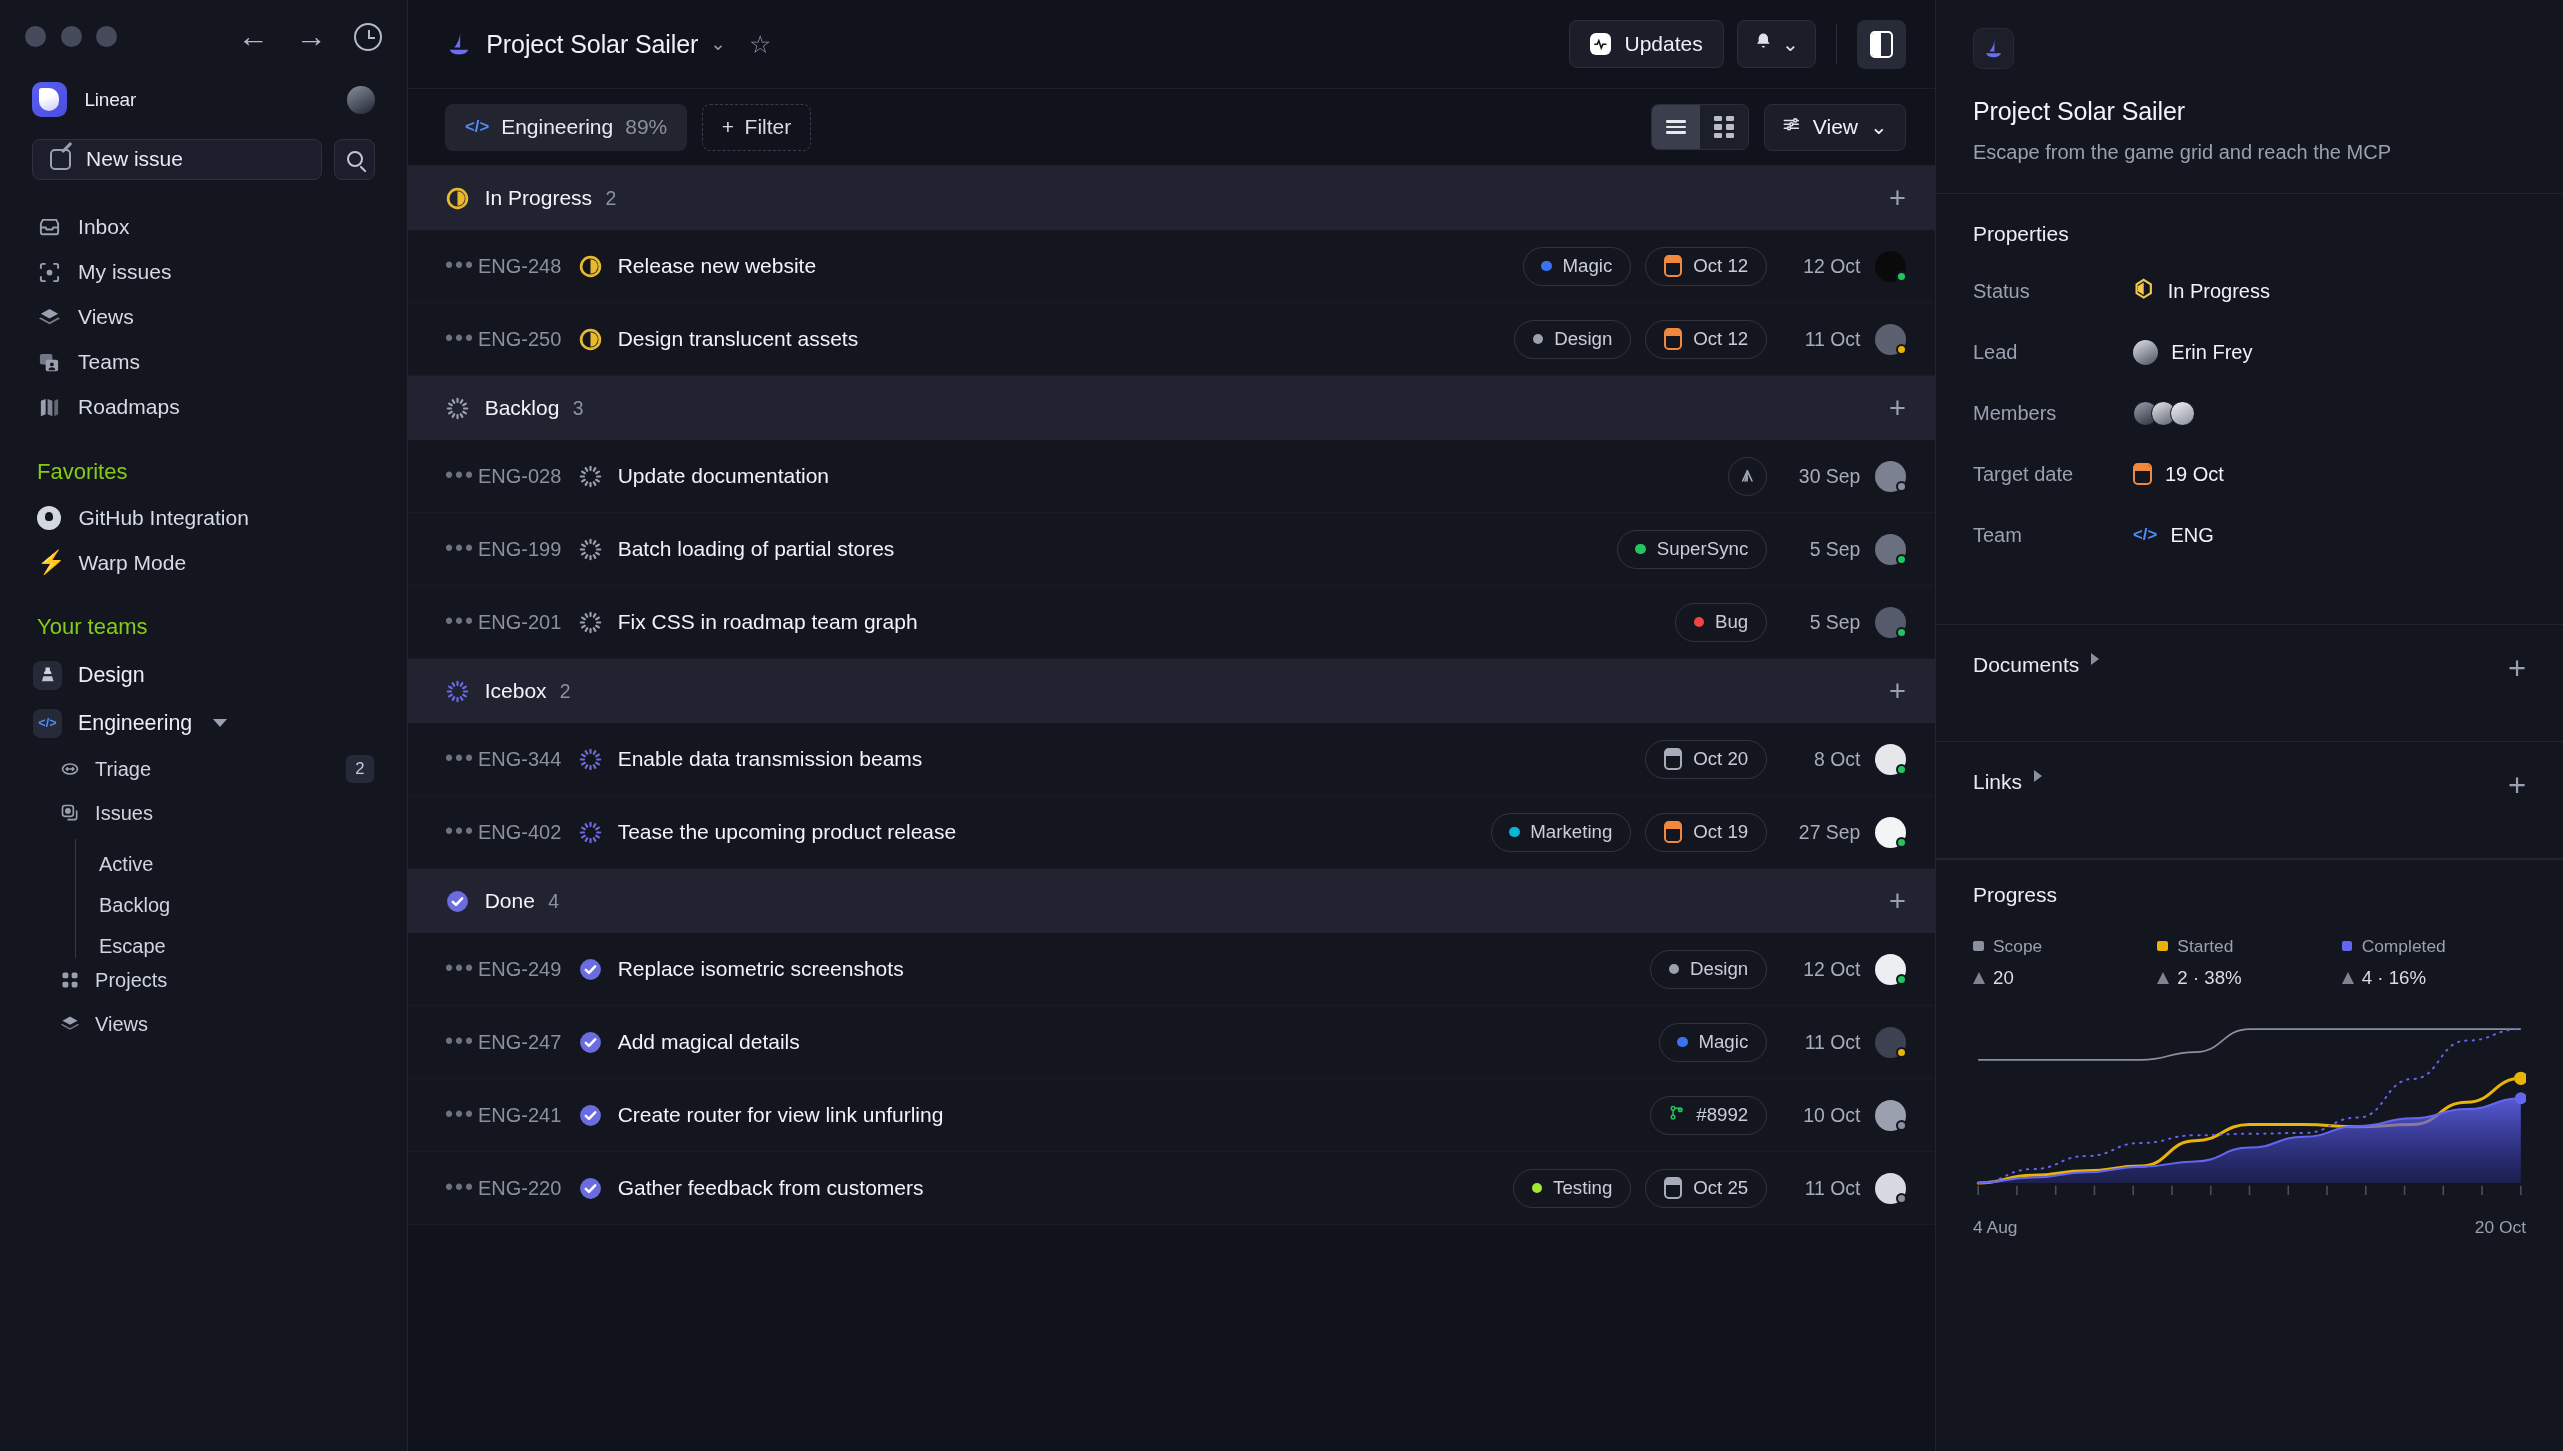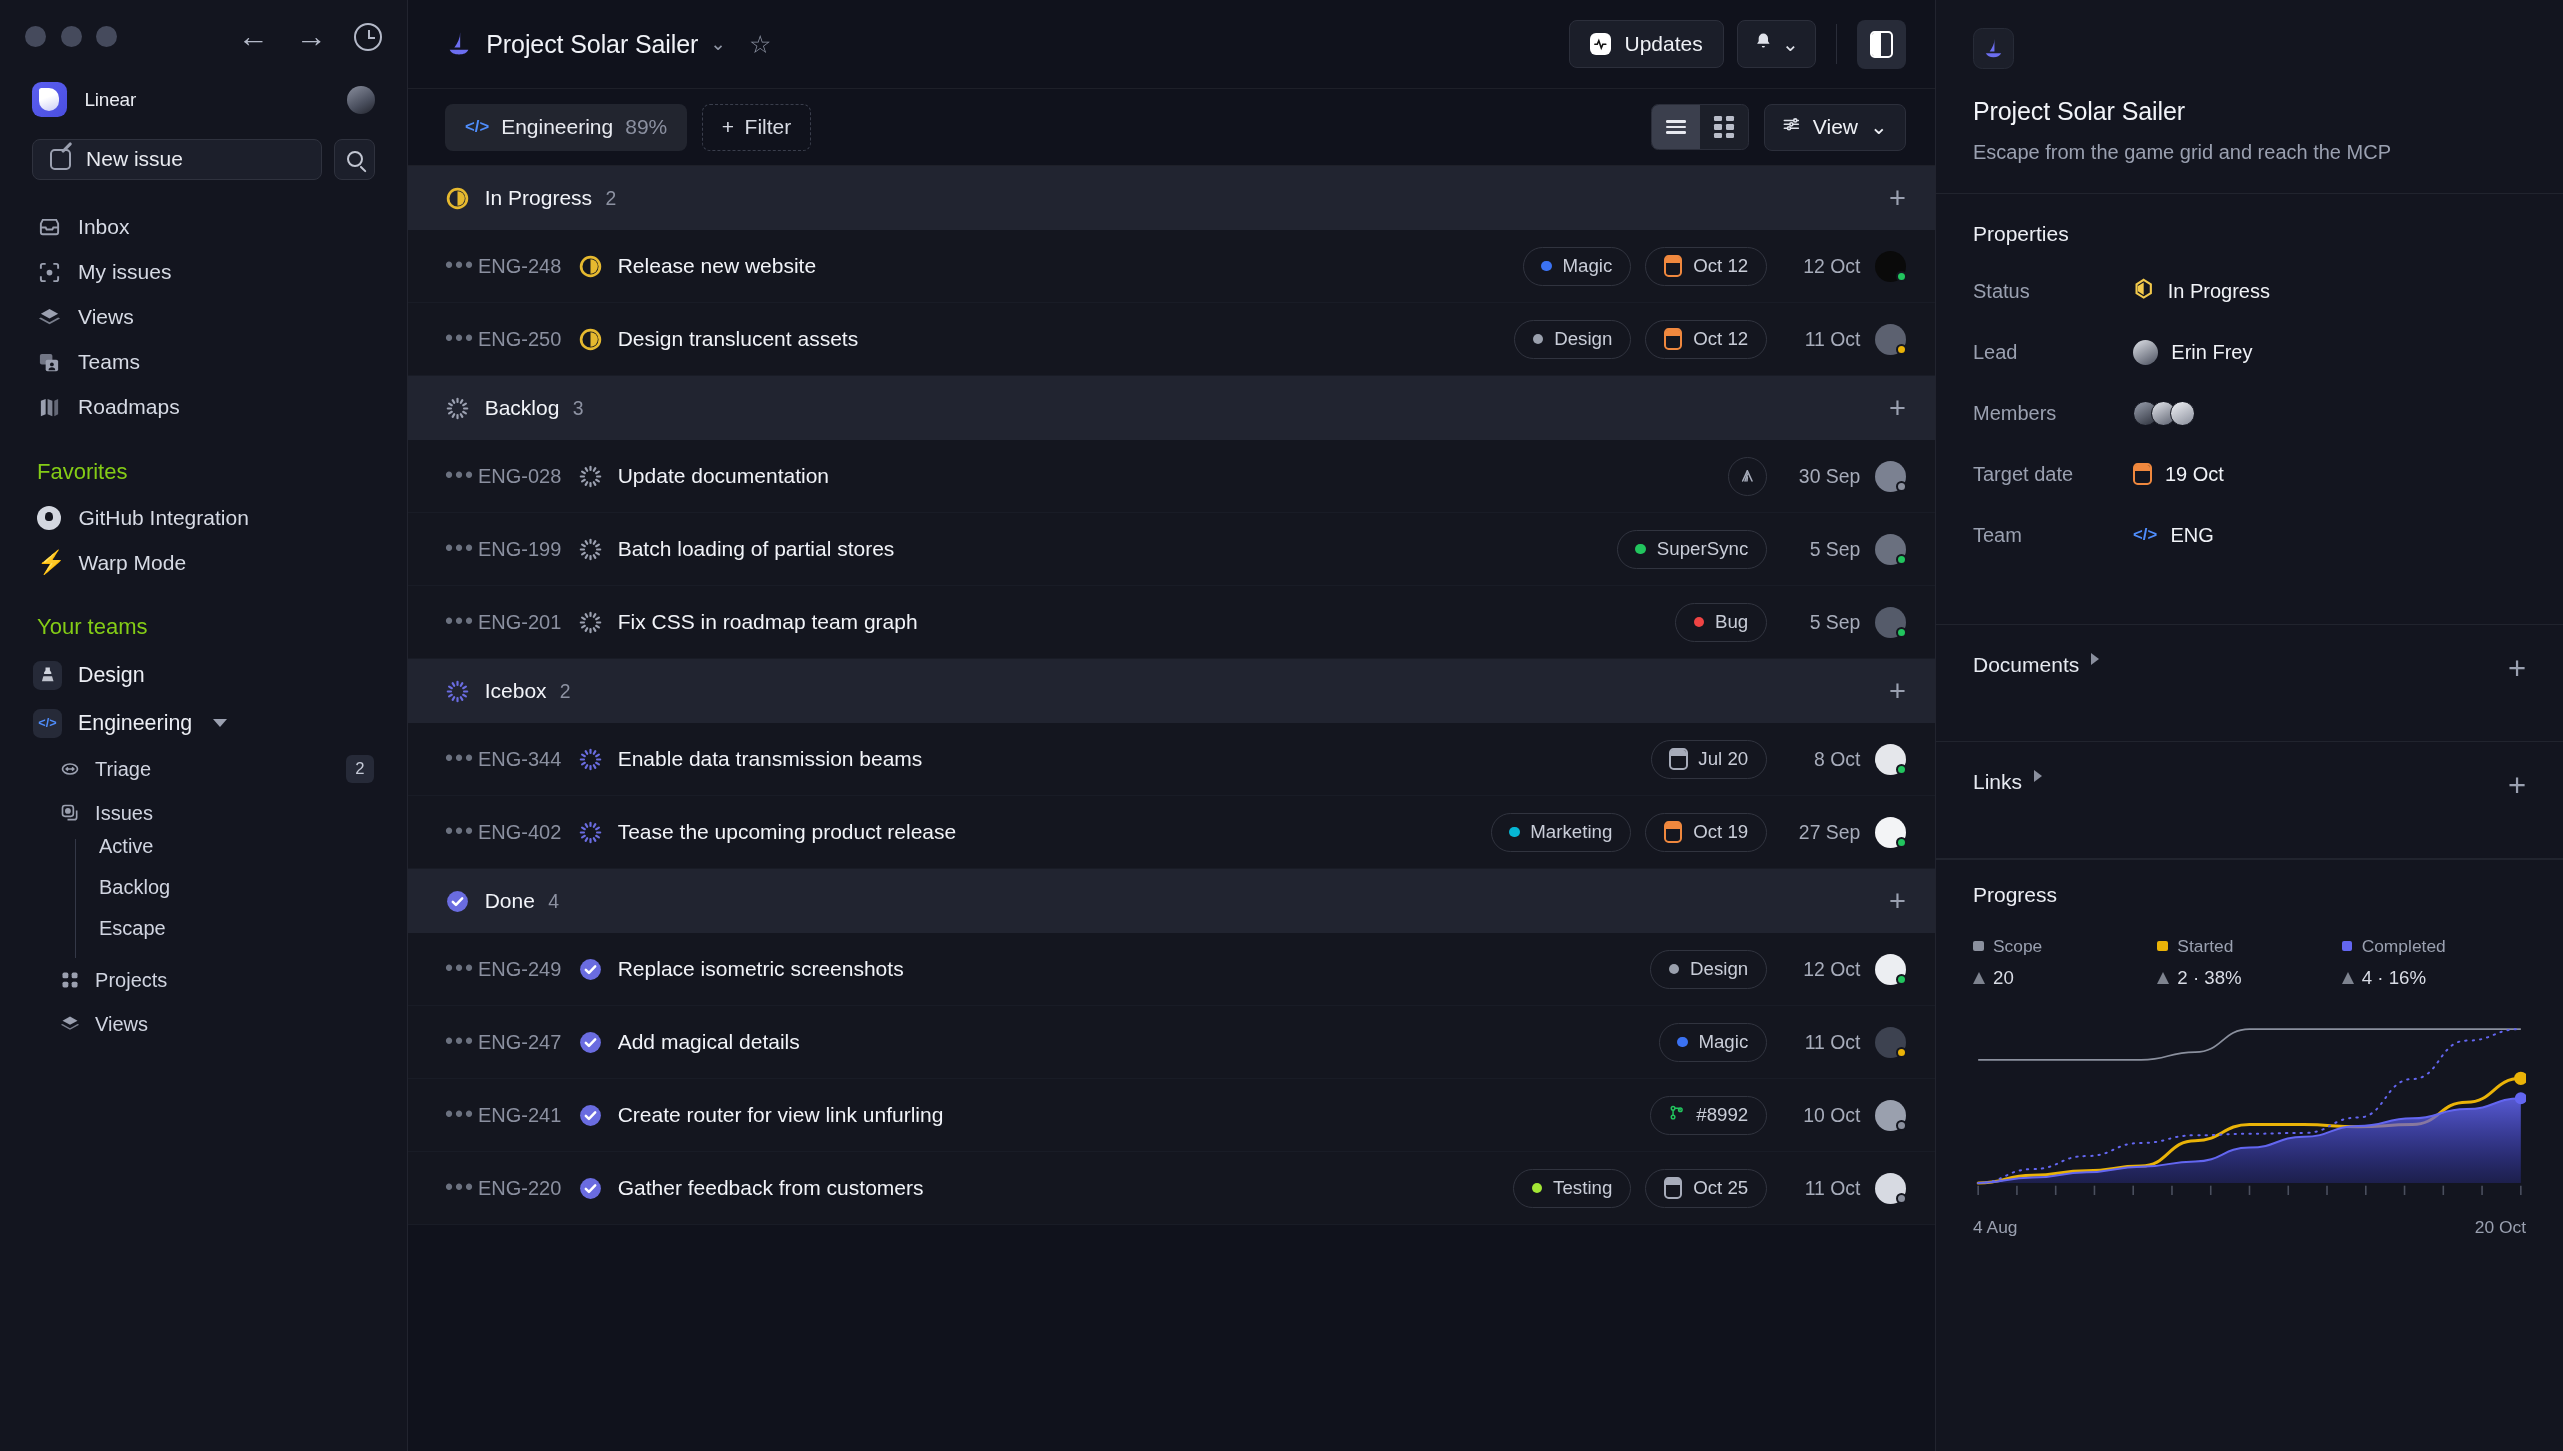--- a/index.html
+++ b/index.html
@@ -73,21 +73,21 @@
   .bolt { font-size: 23px; color:#e2e5ee; width:24px; text-align:center; flex:0 0 24px;}
 
   .team-item { display:flex; align-items:center; gap:16px; height:48px; padding: 0 33px; font-size:21.4px; color:#eceef4; font-weight:500;}
   .team-badge { width: 29px; height: 29px; border-radius: 7.3px; background:#262a38; display:flex;align-items:center;justify-content:center; font-size:13.3px; flex:0 0 29px;}
   .team-badge.code { color:#4f8dfb; font-weight:700; font-size:12.7px;}
   .caret-d { width:0;height:0;border-left:7.3px solid transparent;border-right:7.3px solid transparent;border-top:8px solid #9ba0b0; margin-left:5.3px;}
   .sub-item { display:flex; align-items:center; gap:14.7px; height:44px; padding: 0 33px 0 59px; font-size:20px; color:#d0d4e0;}
   .sub-item .si-ic { width: 21.4px; height:21.4px; flex:0 0 21.4px; color:#9ba0b0; display:flex;align-items:center;justify-content:center;}
   .badge-ct { margin-left:auto; min-width:28px; height:28px; border-radius:6px; background:#262a38; color:#c4c9d6;
     font-size:16.7px; display:flex;align-items:center;justify-content:center; padding:0 8px; }
-  .leaf-item { display:flex; align-items:flex-start; height:41px; padding: 0 33px 0 99px; font-size:20px; color:#d0d4e0; position:relative;}
+  .leaf-item { display:flex; align-items:flex-end; height:41px; padding: 0 33px 0 99px; font-size:20px; color:#d0d4e0; position:relative;}
   .tree-line { position:absolute; left:75px; top:938px; width:1.3px; height:117px; background:#343847; }
 
   
   .main { flex: 1 1 auto; display:flex; flex-direction:column; background:#10121c; min-width:0; border-right:1.3px solid #22242f;}
   .main-header { height: 89px; display:flex; align-items:center; padding: 0 29px 0 37px; border-bottom: 1.3px solid #1e2029;}
   .proj-ic { width: 28px; height: 28px; margin-right: 13.3px; flex:0 0 28px; }
   .proj-title { font-size: 25px; color:#f0f2f7; letter-spacing:-0.1px;}
   .chev { color:#9197a6; font-size:18.7px; margin-left:12px;}
   .star-ic { margin-left: 23px; color:#8d93a3; font-size:25px; line-height:1;}
   .hdr-right { margin-left:auto; display:flex; align-items:center; gap:13.3px;}
@@ -629,21 +629,21 @@
               <line x1="6.544039956158037" y1="8.85" x2="3.94596374480472" y2="7.349999999999999" stroke="#6a6ce0" stroke-width="2.1" stroke-linecap="round"></line>
               <line x1="8.849999999999998" y1="6.544039956158039" x2="7.349999999999995" y2="3.945963744804722" stroke="#6a6ce0" stroke-width="2.1" stroke-linecap="round"></line>
               <line x1="11.999999999999998" y1="5.7" x2="11.999999999999998" y2="2.6999999999999993" stroke="#6a6ce0" stroke-width="2.1" stroke-linecap="round"></line>
               <line x1="15.15" y1="6.544039956158037" x2="16.650000000000002" y2="3.94596374480472" stroke="#6a6ce0" stroke-width="2.1" stroke-linecap="round"></line>
               <line x1="17.455960043841962" y1="8.849999999999998" x2="20.054036255195278" y2="7.349999999999995" stroke="#6a6ce0" stroke-width="2.1" stroke-linecap="round"></line>
             </svg></span>
           <span class="title">Enable data transmission beams</span>
           <span class="row-right">
             <span class="pill">
               <span class="cal-ic" style="color:#a7acba"></span>
-              <span>Jul 20</span>
+              <span>Oct 20</span>
             </span>
             <span class="date-txt">8 Oct</span>
             <span class="avatar" style="background:#e5e7eb">
               <span class="pres" style="background:#22c55e"></span>
             </span>
           </span>
         </div>
         <div class="row">
           <span class="ell">•••</span>
           <span class="ident">ENG-402</span>

